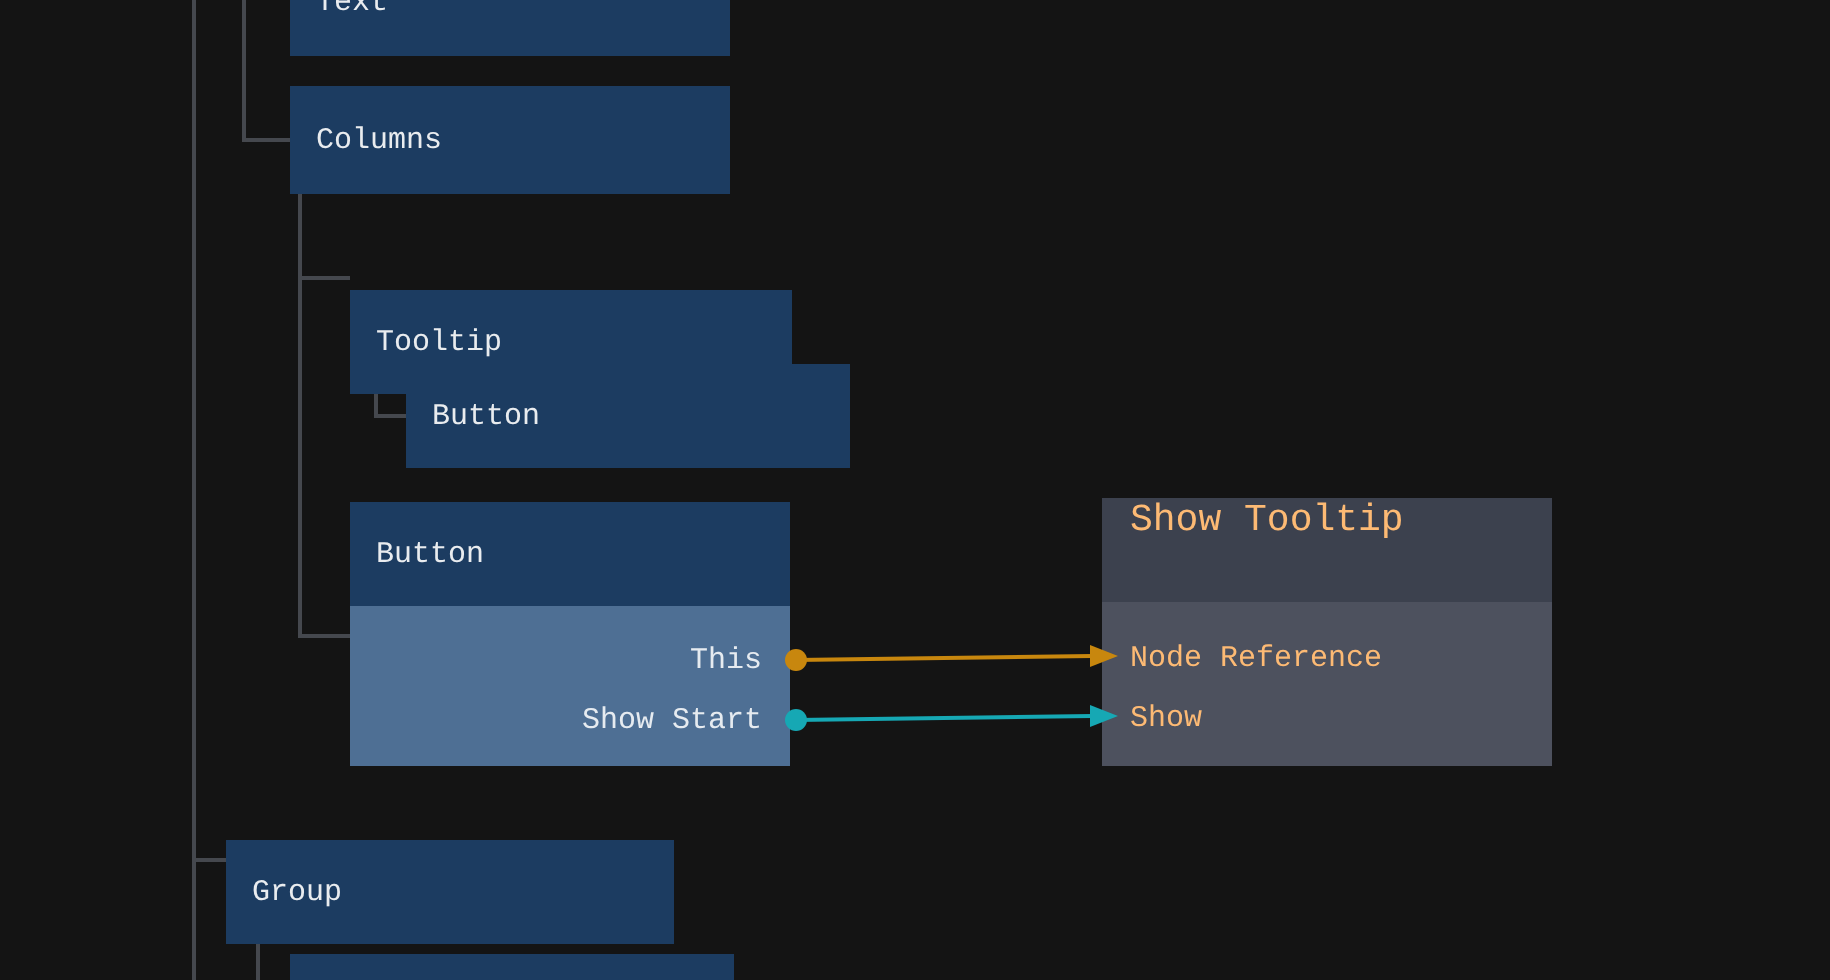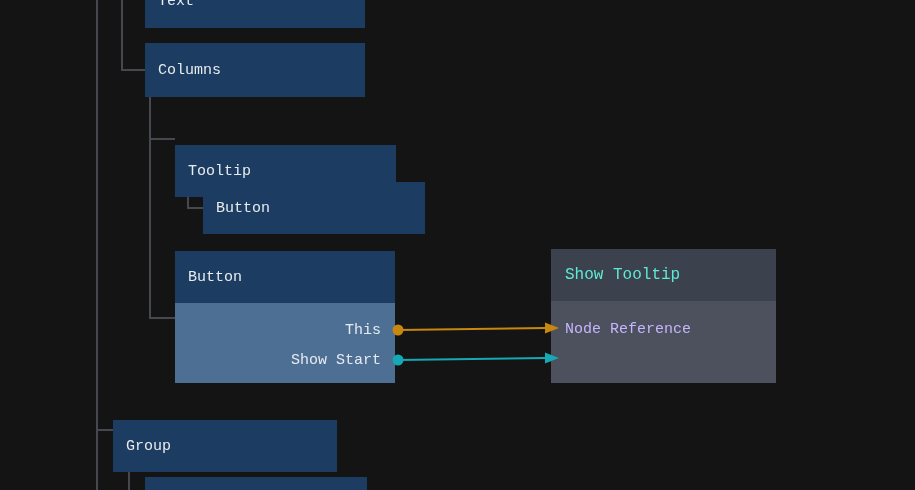--- a/index.html
+++ b/index.html
@@ -20,30 +20,30 @@
     position:absolute; background:#4e6f94;
     box-sizing:border-box; padding-top:12px;padding-left:48px;
   }
   .port-row {
     height:30px; display:flex; align-items:center;
     justify-content:flex-end; padding-right:14px;
     font-size:15px; color:#e6ebf0;
   }
   .action-header {
     position:absolute; background:#3c414e;
-    display:flex; align-items:center; padding:0 14px;
-    box-sizing:border-box; font-size:16px; color:#5eead4;
+    display:flex; padding:0 14px;
+    box-sizing:border-box; font-size:19px; color:#fdba74;
   }
   .action-body {
     position:absolute; background:#4d515e;
     box-sizing:border-box; padding-top:13px;
   }
   .input-row {
     height:30px; display:flex; align-items:center;
-    padding-left:14px; font-size:15px; color:#c4b5fd;
+    padding-left:14px; font-size:15px; color:#fdba74;
   }
   #wires { position:absolute; left:0; top:0; pointer-events:none; }
 </style>
 </head>
 <body>
 
 <div id="canvas">
 
   <div class="tline" style="left:96px; top:0; width:2px; height:490px;"></div>
   <div class="tline" style="left:96px; top:429px; width:17px; height:2px;"></div>
@@ -91,20 +91,23 @@
 
   <div class="tnode" style="left:145px; top:477px; width:222px; height:52px;"></div>
 
   <div class="action-header" style="left:551px; top:249px; width:225px; height:52px;">
     <span>Show Tooltip</span>
   </div>
   <div class="action-body" style="left:551px; top:301px; width:225px; height:82px;">
     <div class="input-row">
       <span>Node Reference</span>
     </div>
+    <div class="input-row">
+      <span>Show</span>
+    </div>
   </div>
 
   <svg id="wires" width="915" height="490" viewBox="0 0 915 490">
     <g>
       <line x1="398" y1="330" x2="546" y2="328" stroke="#c8870e" stroke-width="2"></line>
       <circle cx="398" cy="330" r="5.5" fill="#c8870e"></circle>
       <polygon points="559,328 545,322.5 545,333.5" fill="#c8870e"></polygon>
     </g>
     <g>
       <line x1="398" y1="360" x2="546" y2="358" stroke="#16a8b4" stroke-width="2"></line>

